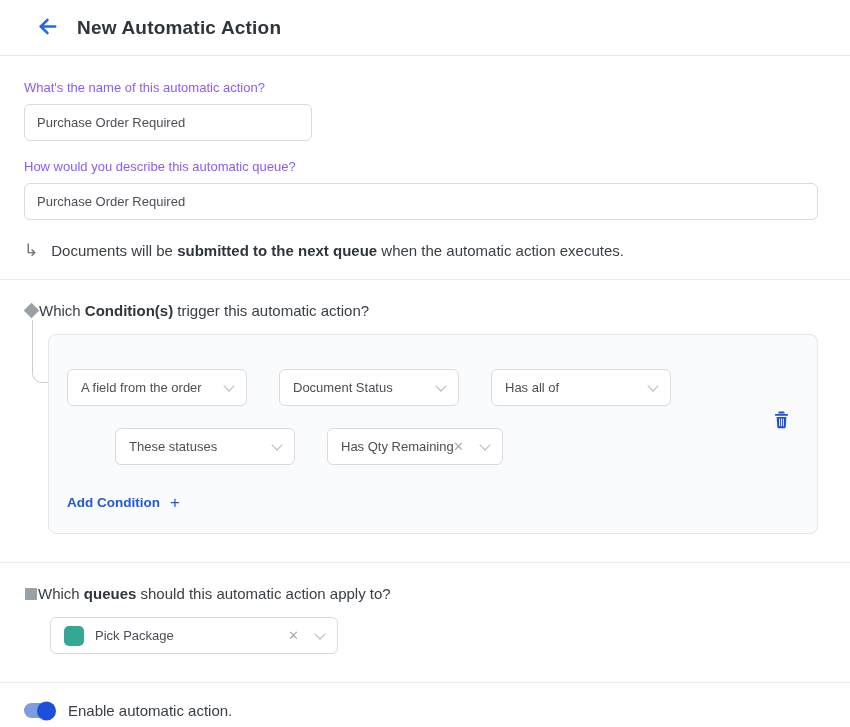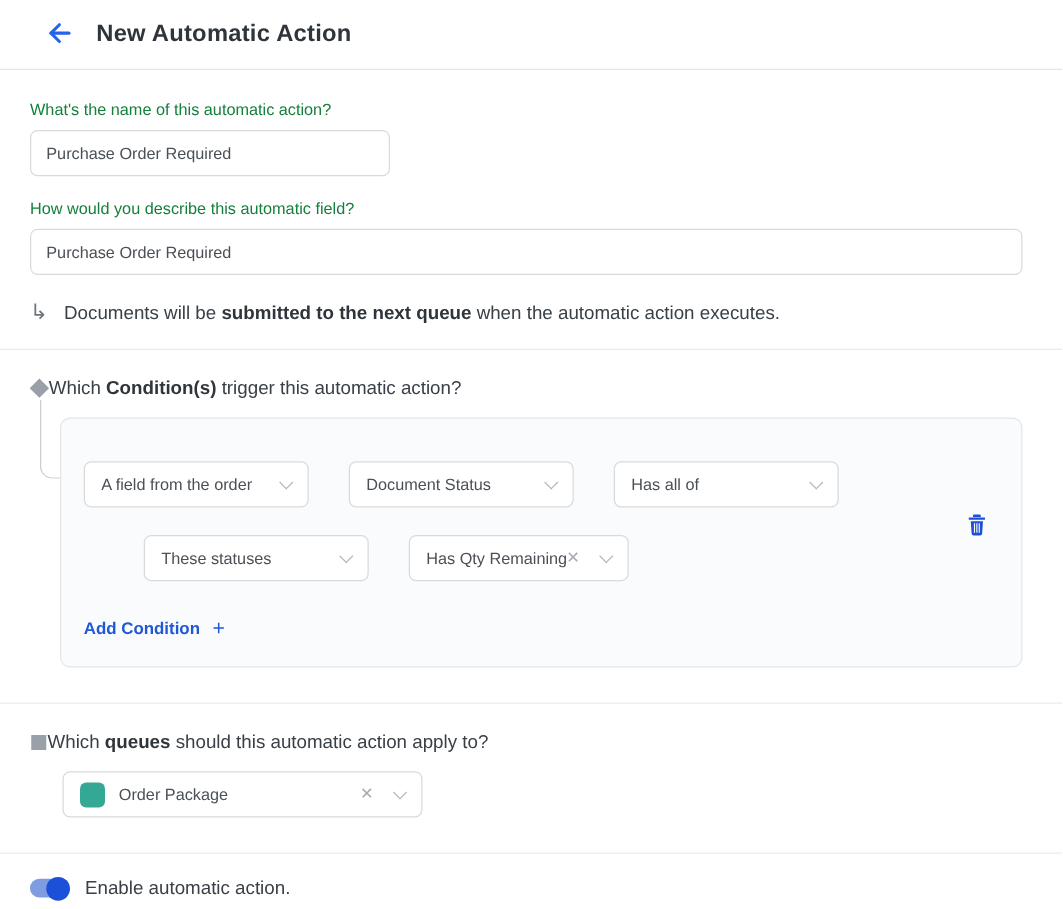--- a/index.html
+++ b/index.html
@@ -8,21 +8,21 @@
 
   
   .header { height:56px; border-bottom:1px solid #e4e6e8; display:flex;
     align-items:center; padding-left:34px; gap:16px; }
   .back-btn { background:none; border:none; cursor:pointer; display:flex;
     align-items:center; padding:2px; }
   .page-title { font-size:19px; font-weight:700; color:#2f353b; letter-spacing:.2px; }
 
   
   .main { padding:24px 32px 0 24px; }
-  .field-label { font-size:13px; color:#15803d; margin:0 0 9px; }
+  .field-label { font-size:13px; color:#8b5cf6; margin:0 0 9px; }
   .text-input { height:37px; border:1px solid #d8dbde; border-radius:6px;
     padding:0 12px; font-size:13px; color:#4a5056; background:#fff; outline:none;
     font-family:"Liberation Sans", sans-serif; display:block; }
   .input-name { width:288px; margin-bottom:18px; }
   .input-desc { width:100%; }
 
   .note-row { margin-top:22px; display:flex; align-items:center; gap:13px;
     font-size:15px; color:#3a4047; }
   .glyph-arrow { font-family:"DejaVu Sans", sans-serif; font-size:17px;
     color:#6f757c; line-height:1; }
@@ -88,21 +88,21 @@
     </span>
   </button>
   <h1 class="page-title">New Automatic Action</h1>
 </div>
 
 <div class="main">
 
   <div class="field-label">What's the name of this automatic action?</div>
   <input class="text-input input-name" type="text" value="Purchase Order Required" style="">
 
-  <div class="field-label">How would you describe this automatic field?</div>
+  <div class="field-label">How would you describe this automatic queue?</div>
   <input class="text-input input-desc" type="text" value="Purchase Order Required" style="">
 
   <div class="note-row">
     <span class="glyph-arrow">↳</span>
     <span><span>Documents will be </span><b>submitted to the next queue</b><span> when the automatic action executes.</span></span>
   </div>
 
   <div class="divider"></div>
 
   <div class="section">
@@ -163,21 +163,21 @@
   <div class="divider" style="margin-top:28px;"></div>
 
   <div class="section">
     <div class="section-q">
       <span class="square-icon"></span>
       <span><span>Which </span><b>queues</b><span> should this automatic action apply to?</span></span>
     </div>
 
     <div class="select queue-select">
       <span class="teal-swatch"></span>
-      <span class="lbl">Order Package</span>
+      <span class="lbl">Pick Package</span>
       <span class="clear-icon">✕</span>
       <span class="chevron-icon"></span>
     </div>
   </div>
 
   <div class="divider" style="margin-top:28px;"></div>
 
   <div class="toggle-row">
     <div class="toggle">
       <div class="toggle-knob"></div>

